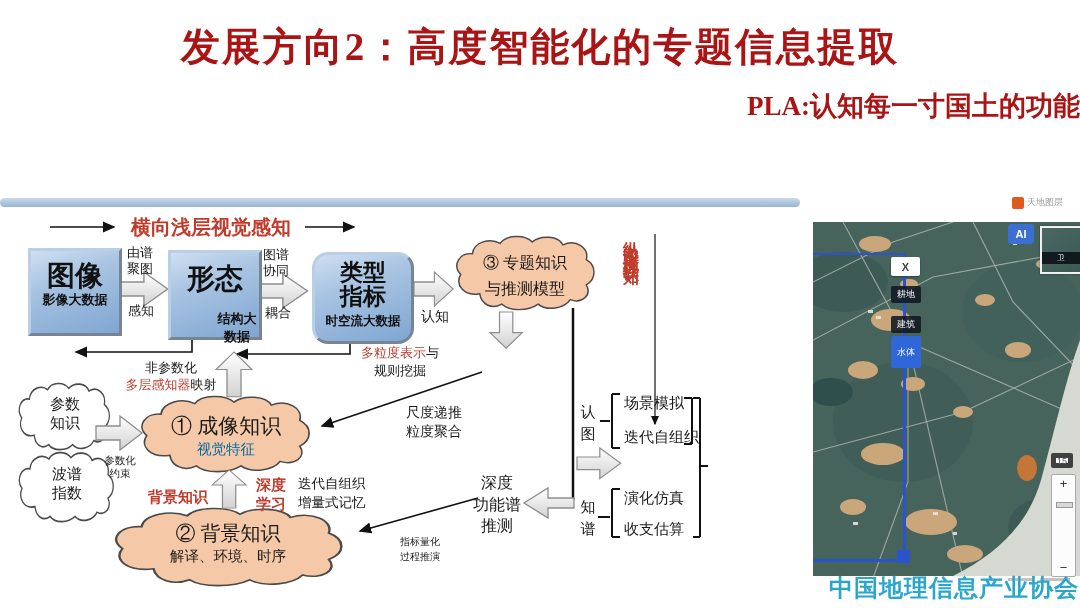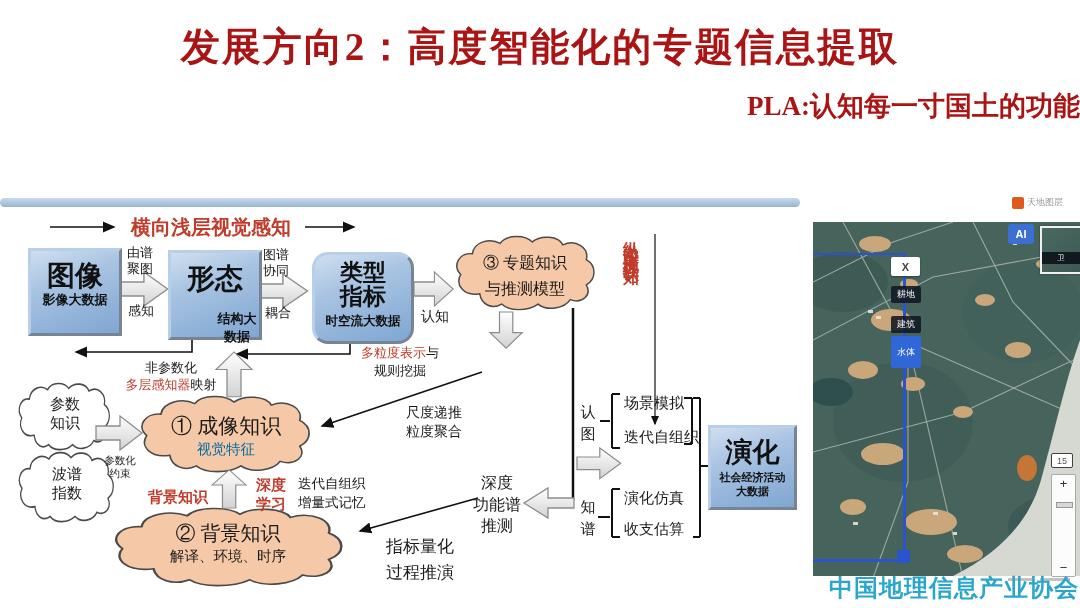--- a/index.html
+++ b/index.html
@@ -148,39 +148,34 @@
   <div class="abs lab red" style="left:148px;top:488px;font-size:15px;font-weight:bold;">背景知识</div>
   <div class="abs lab red ctr pre" style="left:254px;top:476px;width:34px;font-size:15px;font-weight:bold;">深度
 学习</div>
   <div class="abs lab blk pre" style="left:298px;top:475px;width:106px;font-size:13.5px;line-height:1.4;">迭代自组织
 增量式记忆</div>
   <div class="abs lab blk ctr pre" style="left:396px;top:404px;width:76px;font-size:14px;line-height:1.35;">尺度递推
 粒度聚合</div>
   <div class="abs lab blk ctr pre" style="left:466px;top:472px;width:62px;font-size:16px;line-height:1.35;">深度
 功能谱
 推测</div>
-  <div class="abs lab blk ctr pre" style="left:384px;top:534px;width:72px;font-size:17px;line-height:1.5;">指标量化
+  <div class="abs lab blk ctr pre" style="left:384px;top:534px;width:72px;font-size:10px;line-height:1.5;">指标量化
 过程推演</div>
 
   <div class="abs red vtext" style="left:620px;top:228px;height:210px;font-size:16px;font-weight:bold;letter-spacing:4px;">纵向深度机理认知</div>
 
   <div class="abs lab blk pre ctr" style="left:579px;top:402px;width:18px;font-size:15px;line-height:1.45;">认
 图</div>
   <div class="abs lab blk pre ctr" style="left:579px;top:497px;width:18px;font-size:15px;line-height:1.45;">知
 谱</div>
   <div class="abs lab blk" style="left:624px;top:394px;font-size:15px;">场景模拟</div>
   <div class="abs lab blk" style="left:624px;top:428px;font-size:15px;">迭代自组织</div>
   <div class="abs lab blk" style="left:624px;top:489px;font-size:15px;">演化仿真</div>
   <div class="abs lab blk" style="left:624px;top:520px;font-size:15px;">收支估算</div>
 
-  <div class="abs bbox" style="left:708px;top:425px;width:89px;height:85px;">
-    <div class="bt" style="font-size:27px;margin-top:10px;">演化</div>
-    <div class="bs pre" style="font-size:11px;margin-top:5px;line-height:1.2;">社会经济活动
-大数据</div>
-  </div>
 
   <div class="abs" style="left:813px;top:222px;width:267px;height:354px;overflow:hidden;">
     <svg width="267" height="356" viewBox="0 0 267 356">
       <rect width="267" height="356" fill="#46635c"></rect>
       <ellipse cx="30" cy="60" rx="45" ry="30" fill="#3c5852" opacity=".8"></ellipse>
       <ellipse cx="210" cy="90" rx="60" ry="50" fill="#40605a" opacity=".9"></ellipse>
       <ellipse cx="90" cy="200" rx="70" ry="60" fill="#3e5b55" opacity=".7"></ellipse>
       <ellipse cx="18" cy="170" rx="22" ry="14" fill="#2f4f4c"></ellipse>
       <ellipse cx="235" cy="305" rx="40" ry="30" fill="#375551" opacity=".6"></ellipse>
       <g stroke="#b7c0b8" stroke-width="1.1" opacity="0.75" fill="none">
@@ -234,21 +229,21 @@
   <div class="abs" style="left:1040px;top:226px;width:38px;height:44px;border:2px solid #f0f0f0;background:linear-gradient(140deg,#4a6862,#3c5953);box-shadow:0 0 2px rgba(0,0,0,.4);">
     <div style="position:absolute;left:0;bottom:8px;width:100%;height:12px;background:rgba(8,14,20,.85);color:#fff;font-size:7px;line-height:12px;text-align:center;font-family:'Liberation Sans','DejaVu Sans',sans-serif;">卫</div>
   </div>
 
   <div class="abs mapbtn" style="left:891px;top:257px;width:29px;height:19px;background:#ffffff;color:#444;font-size:11px;font-weight:bold;box-shadow:0 1px 2px rgba(0,0,0,.35);">X</div>
 
   <div class="abs mapbtn" style="left:891px;top:286px;width:30px;height:17px;background:rgba(16,24,34,.88);font-size:9px;">耕地</div>
   <div class="abs mapbtn" style="left:891px;top:316px;width:30px;height:17px;background:rgba(16,24,34,.88);font-size:9px;">建筑</div>
   <div class="abs mapbtn" style="left:891px;top:336px;width:30px;height:32px;background:#2f66d8;font-size:9px;">水体</div>
 
-  <div class="abs mapbtn" style="left:1051px;top:453px;width:22px;height:15px;background:#fff;color:#555;border:1px solid #404040;font-size:9px;">15</div>
+  <div class="abs mapbtn" style="left:1051px;top:453px;width:22px;height:15px;background:#fff;color:#555;border:5px solid #404040;font-size:9px;">15</div>
   <div class="abs" style="left:1051px;top:474px;width:23px;height:101px;background:#fcfcfc;border:1px solid #aaa;border-radius:2px;font-family:'Liberation Sans','DejaVu Sans',sans-serif;">
     <div style="position:absolute;top:1px;width:100%;text-align:center;font-size:13px;color:#333;">+</div>
     <div style="position:absolute;top:27px;left:4px;width:15px;height:4px;background:#d8d8d8;border:1px solid #999;"></div>
     <div style="position:absolute;bottom:1px;width:100%;text-align:center;font-size:13px;color:#333;">−</div>
   </div>
 
   <div class="abs" style="left:1008px;top:578px;width:26px;height:3px;background:#c2c2c2;"></div>
   <div class="abs" style="left:1040px;top:578px;width:30px;height:3px;background:#c2c2c2;"></div>
 
   <div class="abs" style="left:829px;top:572px;font-size:24px;font-weight:600;color:#2aa6cd;letter-spacing:1px;z-index:5;font-family:Liberation Mono, monospace;">中国地理信息产业协会</div>

